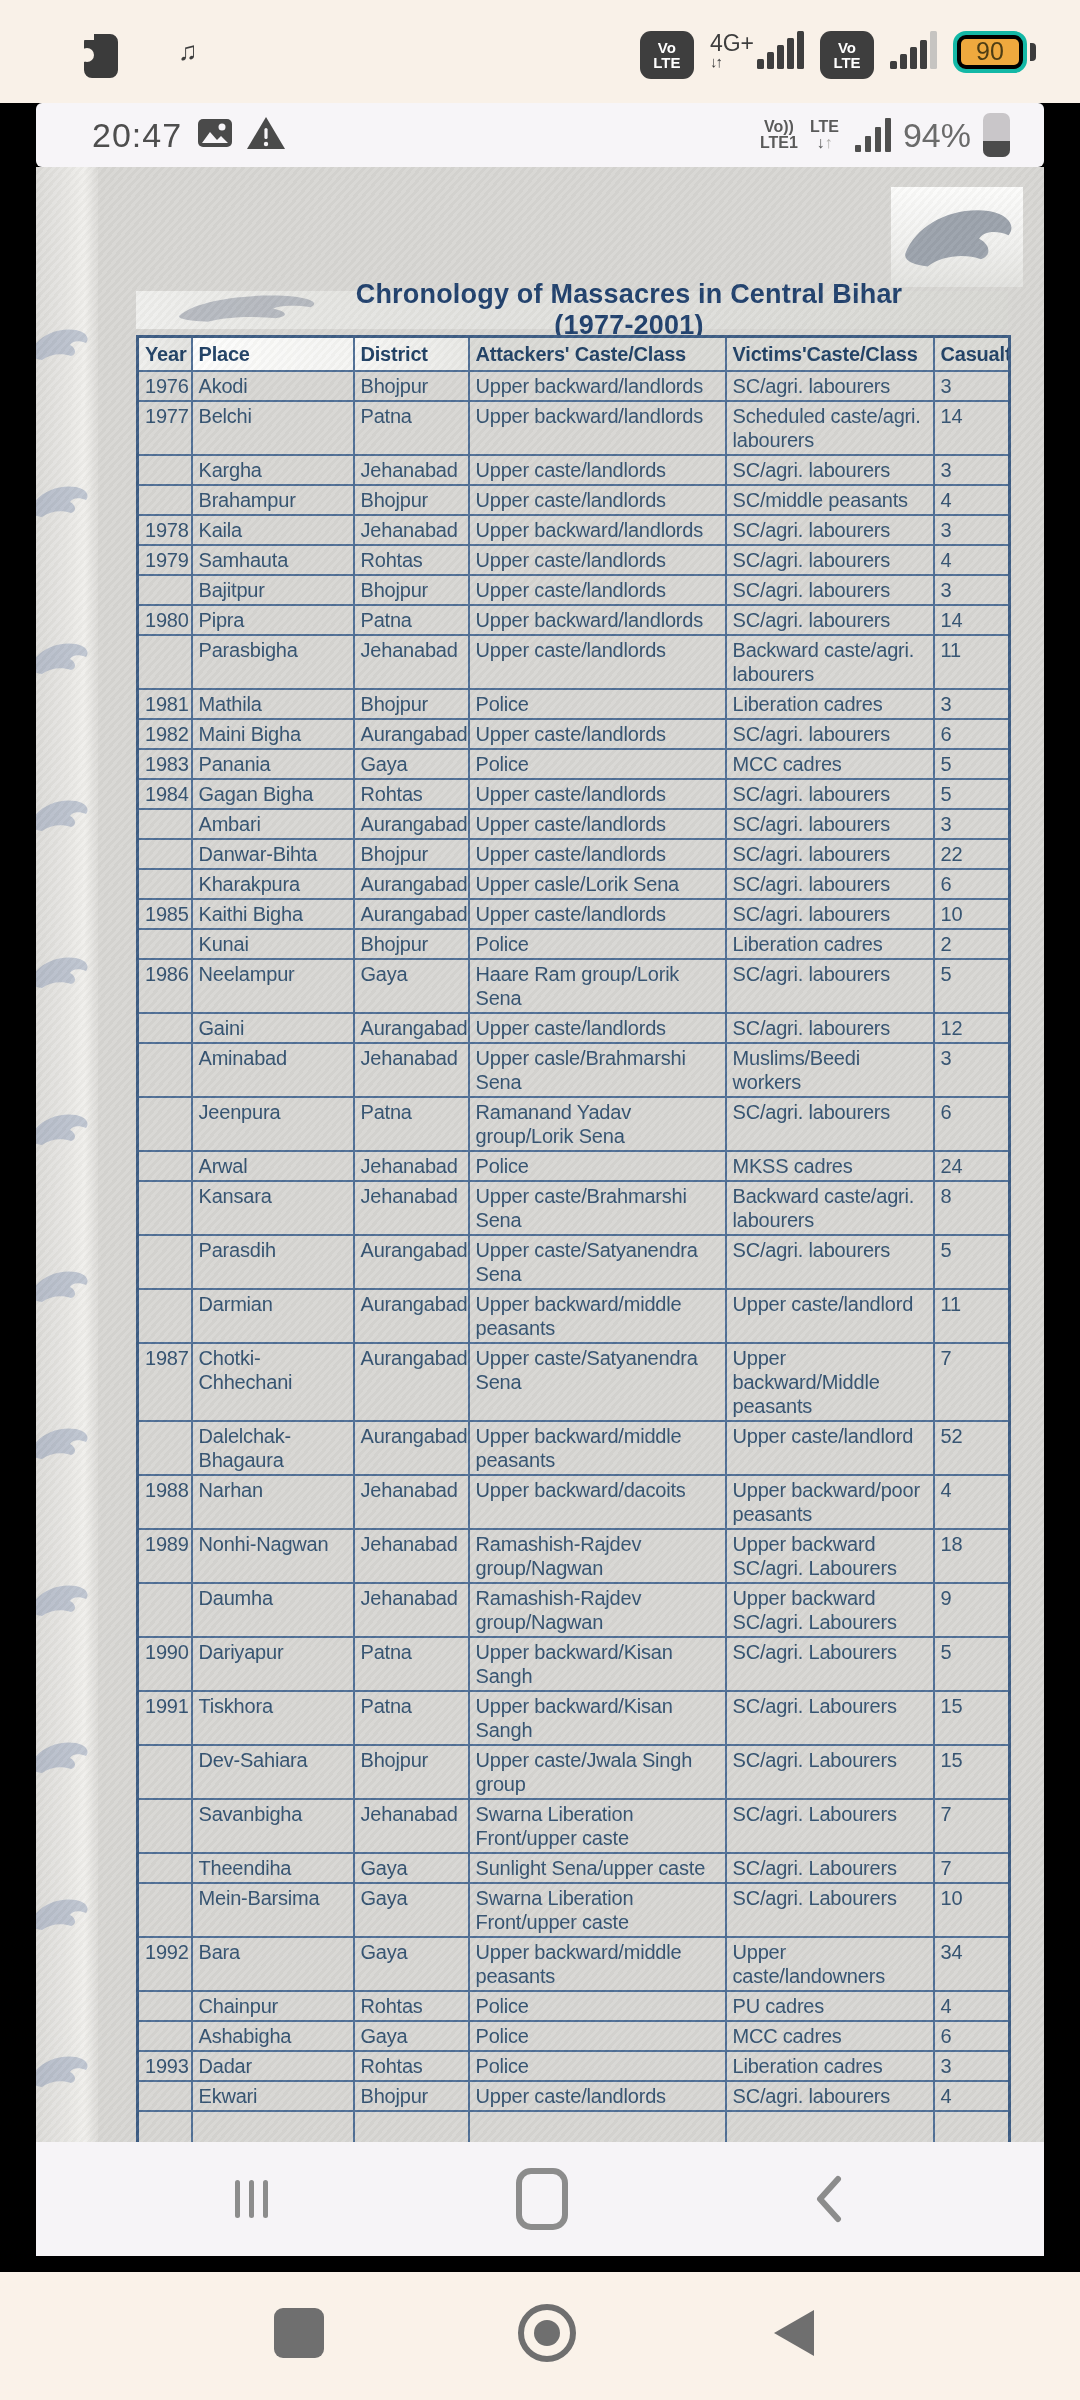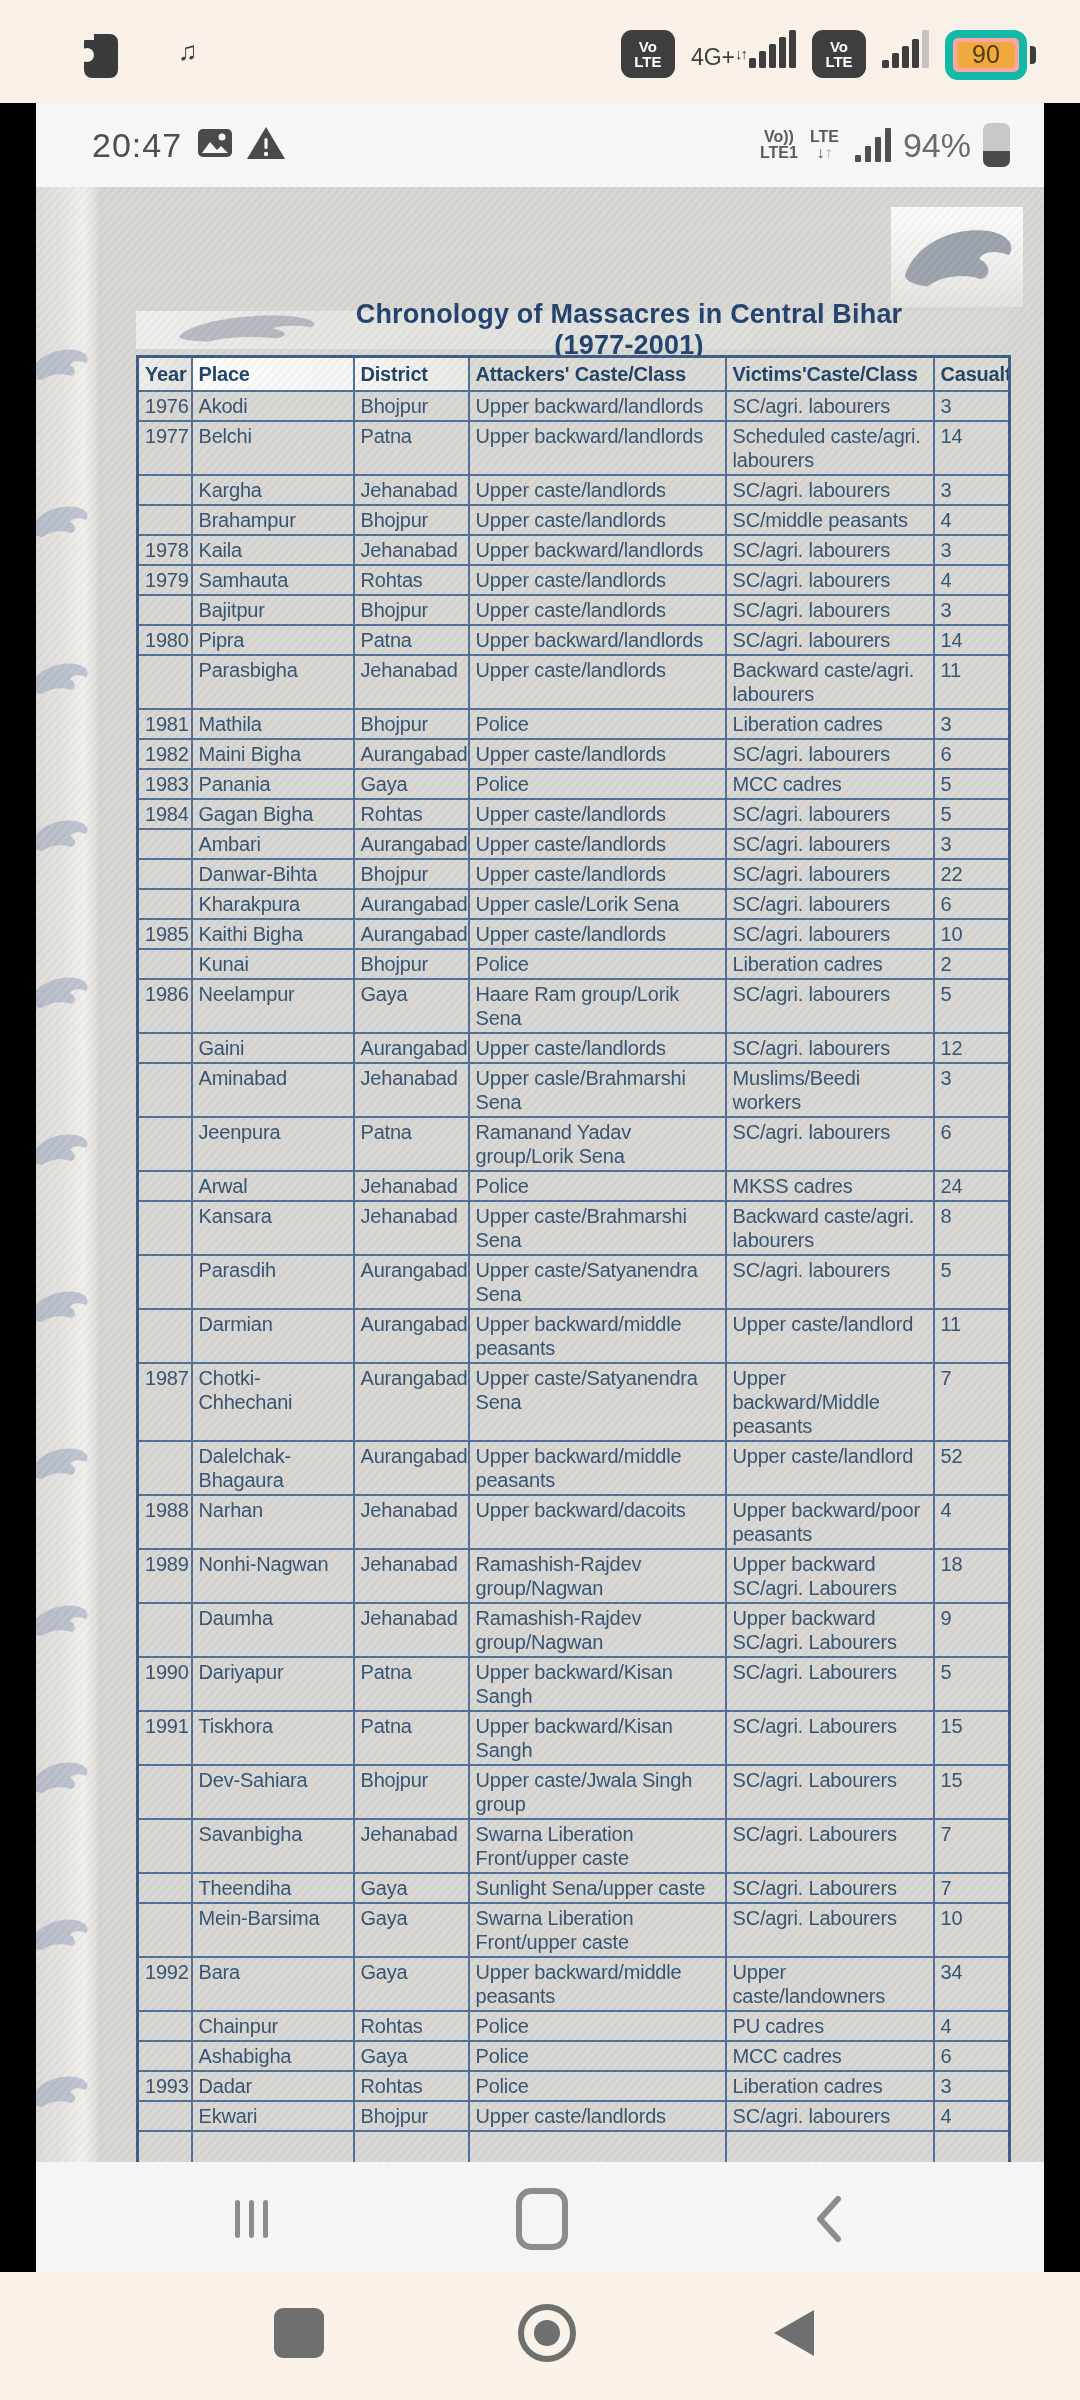--- a/index.html
+++ b/index.html
@@ -10,37 +10,37 @@
   
   .outer-top{position:absolute;top:0;left:0;width:1080px;height:103px;background:#f9f1e8;
     display:flex;align-items:center;padding:6px 44px 0 78px;box-sizing:border-box;}
   .puzzle-wrap{position:relative;width:54px;height:50px;}
   .music-note{font-size:26px;color:#3f3f3f;margin-left:46px;margin-top:-6px;}
   .outer-right{margin-left:auto;display:flex;align-items:flex-start;gap:16px;}
   .volte-badge{width:54px;height:48px;background:#3e3e3e;border-radius:11px;color:#fff;
     display:flex;flex-direction:column;align-items:center;justify-content:center;
     font-size:15px;font-weight:bold;line-height:15px;}
   .net-cluster{display:flex;align-items:flex-end;gap:3px;}
-  .net-left{display:flex;align-items:flex-start;}
+  .net-left{display:flex;flex-direction:column;align-items:flex-start;}
   .net-type{font-size:23px;color:#3e3e3e;font-weight:500;line-height:22px;}
   .net-arrows{font-size:15px;color:#3e3e3e;line-height:15px;letter-spacing:-2px;}
   .sigbars{display:flex;align-items:flex-end;gap:3px;}
   .sigbars i{display:block;width:7px;background:#3e3e3e;border-radius:1.5px;}
   .sigbars i.light{background:#c6c4c1;}
   .battery-h{display:flex;align-items:center;}
-  .bat-body{border:8px solid #14b8a6;border-radius:13px;padding:4px;background:#fca5a5;}
+  .bat-body{border:4px solid #14b8a6;border-radius:13px;padding:4px;background:#000000;}
   .bat-fill{width:58px;height:26px;background:#efa93e;border-radius:5px;
     display:flex;align-items:center;justify-content:center;
     font-size:25px;color:#4e3d14;font-weight:500;}
   .bat-nub{width:6px;height:18px;background:#3c3c3c;border-radius:0 4px 4px 0;margin-left:3px;}
 
   
   .inner-shot{position:absolute;top:103px;left:36px;width:1008px;height:2169px;}
-  .inner-status{height:84px;background:#f7f5f8;display:flex;align-items:center;
-    padding:0 34px 0 56px;box-sizing:border-box;}
+  .inner-status{height:64px;background:#f7f5f8;display:flex;align-items:center;
+    padding:0 34px 0 56px;box-sizing:border-box;border-radius:6px;}
   .inner-time{font-size:34px;color:#4e4e4e;letter-spacing:1px;}
   .inner-left-icons{display:flex;align-items:center;gap:12px;margin-left:14px;}
   .inner-right{margin-left:auto;display:flex;align-items:center;gap:12px;}
   .stack{display:flex;flex-direction:column;align-items:center;line-height:16px;
     font-size:16px;color:#5a5a5a;font-weight:bold;}
   .lte-arrows span.up{color:#b0aeab;}
   .sigbars2{display:flex;align-items:flex-end;gap:4px;margin-left:4px;}
   .sigbars2 i{display:block;width:6px;background:#4f4f4f;border-radius:1px;}
   .inner-batt-pct{font-size:34px;color:#6b6b6b;}
   .vbat{width:27px;height:44px;border-radius:7px;background:#c9c6c9;position:relative;overflow:hidden;}

